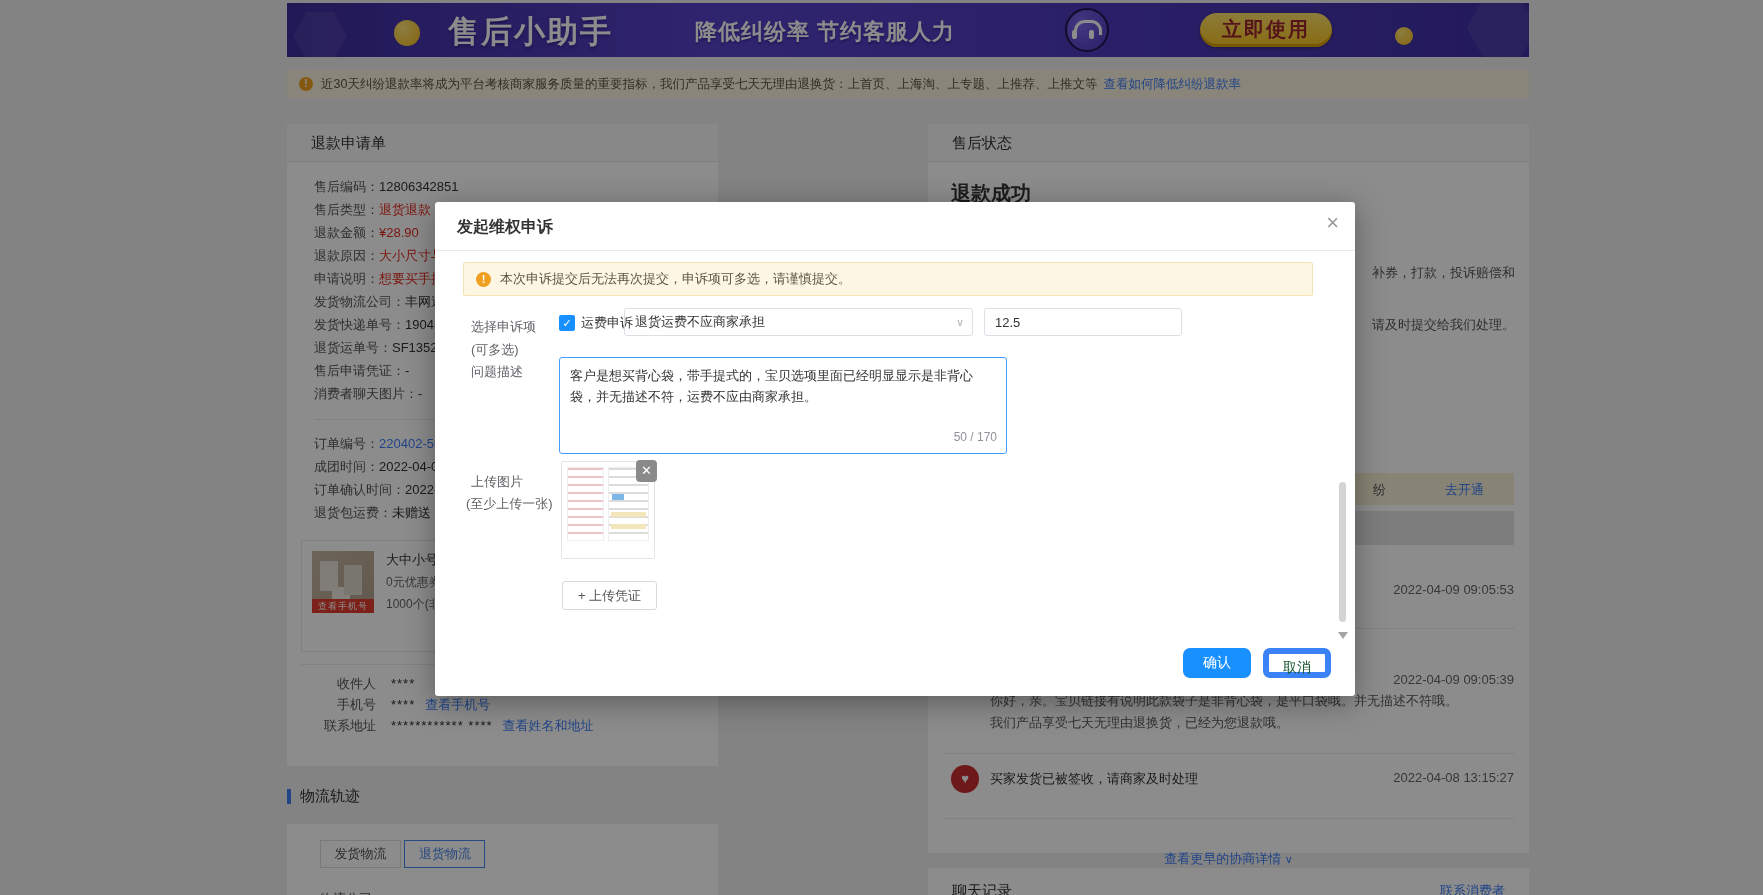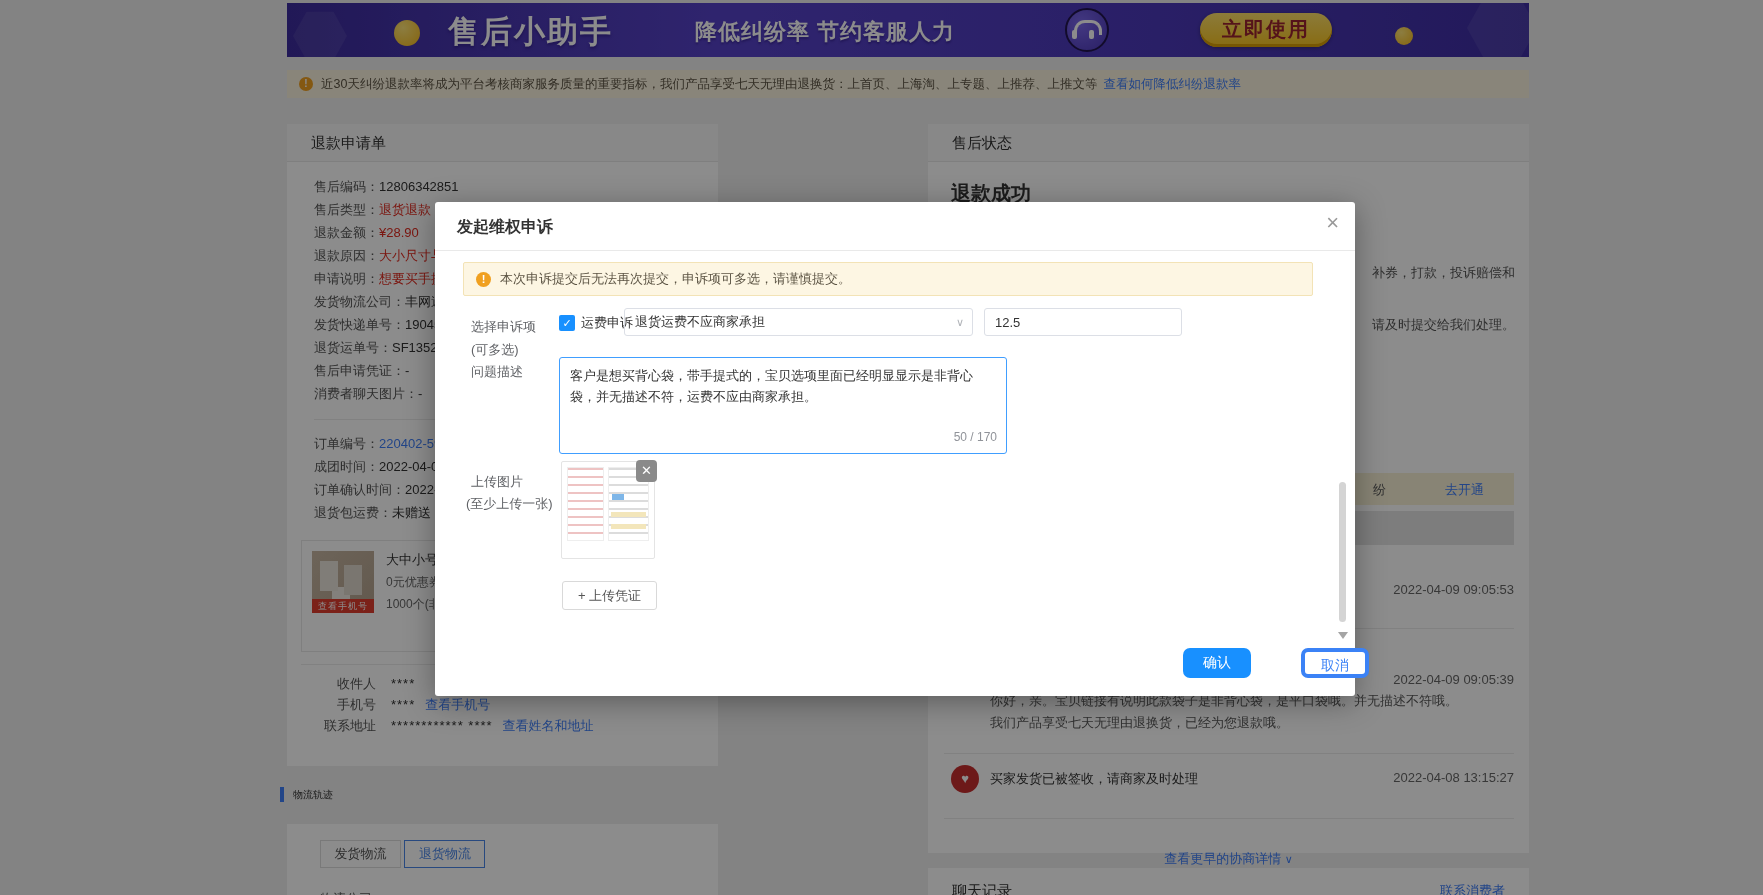--- a/index.html
+++ b/index.html
@@ -60,21 +60,21 @@
     font-size:9px; text-align:center; line-height:14px; letter-spacing:1px; }
   .p-info { margin-left:12px; font-size:13px; color:#333; }
   .p-info .row2 { margin-top:5px; font-size:12px; color:#666; }
 
   .c-row { display:flex; font-size:13px; line-height:21px; padding-left:27px; }
   .c-label { width:62px; text-align:right; color:#555; margin-right:15px; flex:none; }
   .c-val { color:#333; letter-spacing:1px; }
   .c-link { margin-left:10px; letter-spacing:0; }
 
   
-  .log-title { position:absolute; left:280px; top:787px; display:flex; align-items:center; font-size:10px; color:#333; }
+  .log-title { position:absolute; left:287px; top:787px; display:flex; align-items:center; font-size:15px; color:#333; }
   .log-bar { width:4px; height:15px; background:#3f7ef7; margin-right:9px; }
   .log-card { left:287px; top:824px; width:431px; height:140px; padding:16px 0 0 33px; }
   .tab { display:inline-block; width:81px; height:28px; line-height:26px; text-align:center; font-size:13px;
     border:1px solid #dcdcdc; background:#fff; color:#555; cursor:pointer; }
   .tab.first { margin-right:-1px; }
   .tab.active { border-color:#4a86e8; color:#4a86e8; position:relative; z-index:1; }
   .log-row { margin-top:22px; font-size:13px; color:#555; }
 
   
   .right-card { left:928px; top:124px; width:601px; height:729px; }
@@ -136,21 +136,21 @@
   .m-thumb-x { position:absolute; right:-3px; top:-2px; width:21px; height:22px; background:#8a8a8a;
     border-radius:4px; color:#fff; font-size:13px; text-align:center; line-height:21px; cursor:pointer; }
   .m-upload-btn { position:absolute; left:127px; top:379px; width:95px; height:29px; border:1px solid #d9d9d9;
     border-radius:3px; background:#fff; font-size:13px; color:#555; text-align:center; line-height:27px; cursor:pointer; }
   .m-scroll { position:absolute; left:904px; top:280px; width:7px; height:140px; background:#d4d4d4; border-radius:4px; cursor:pointer; }
   .m-scroll-arrow { position:absolute; left:903px; top:430px; width:0; height:0; cursor:pointer;
     border-left:5px solid transparent; border-right:5px solid transparent; border-top:7px solid #a5a5a5; }
   .m-btn { position:absolute; top:446px; width:68px; height:30px; border-radius:7px; font-size:14px;
     text-align:center; line-height:29px; cursor:pointer; }
   .m-confirm { left:748px; background:#1890ff; color:#fff; }
-  .m-cancel { left:828px; background:#fff; color:#3b82f6; border:4px solid #3b82f6; line-height:27px;margin-left:38px; }
+  .m-cancel { left:828px; background:#fff; color:#14532d; border:6px solid #3b82f6; line-height:27px; }
 </style>
 </head>
 <body>
 
 <div class="page">
 
   <div class="banner">
     <div class="hex h1"></div>
     <div class="hex h2"></div>
     <div class="banner-dot dot1"></div>

